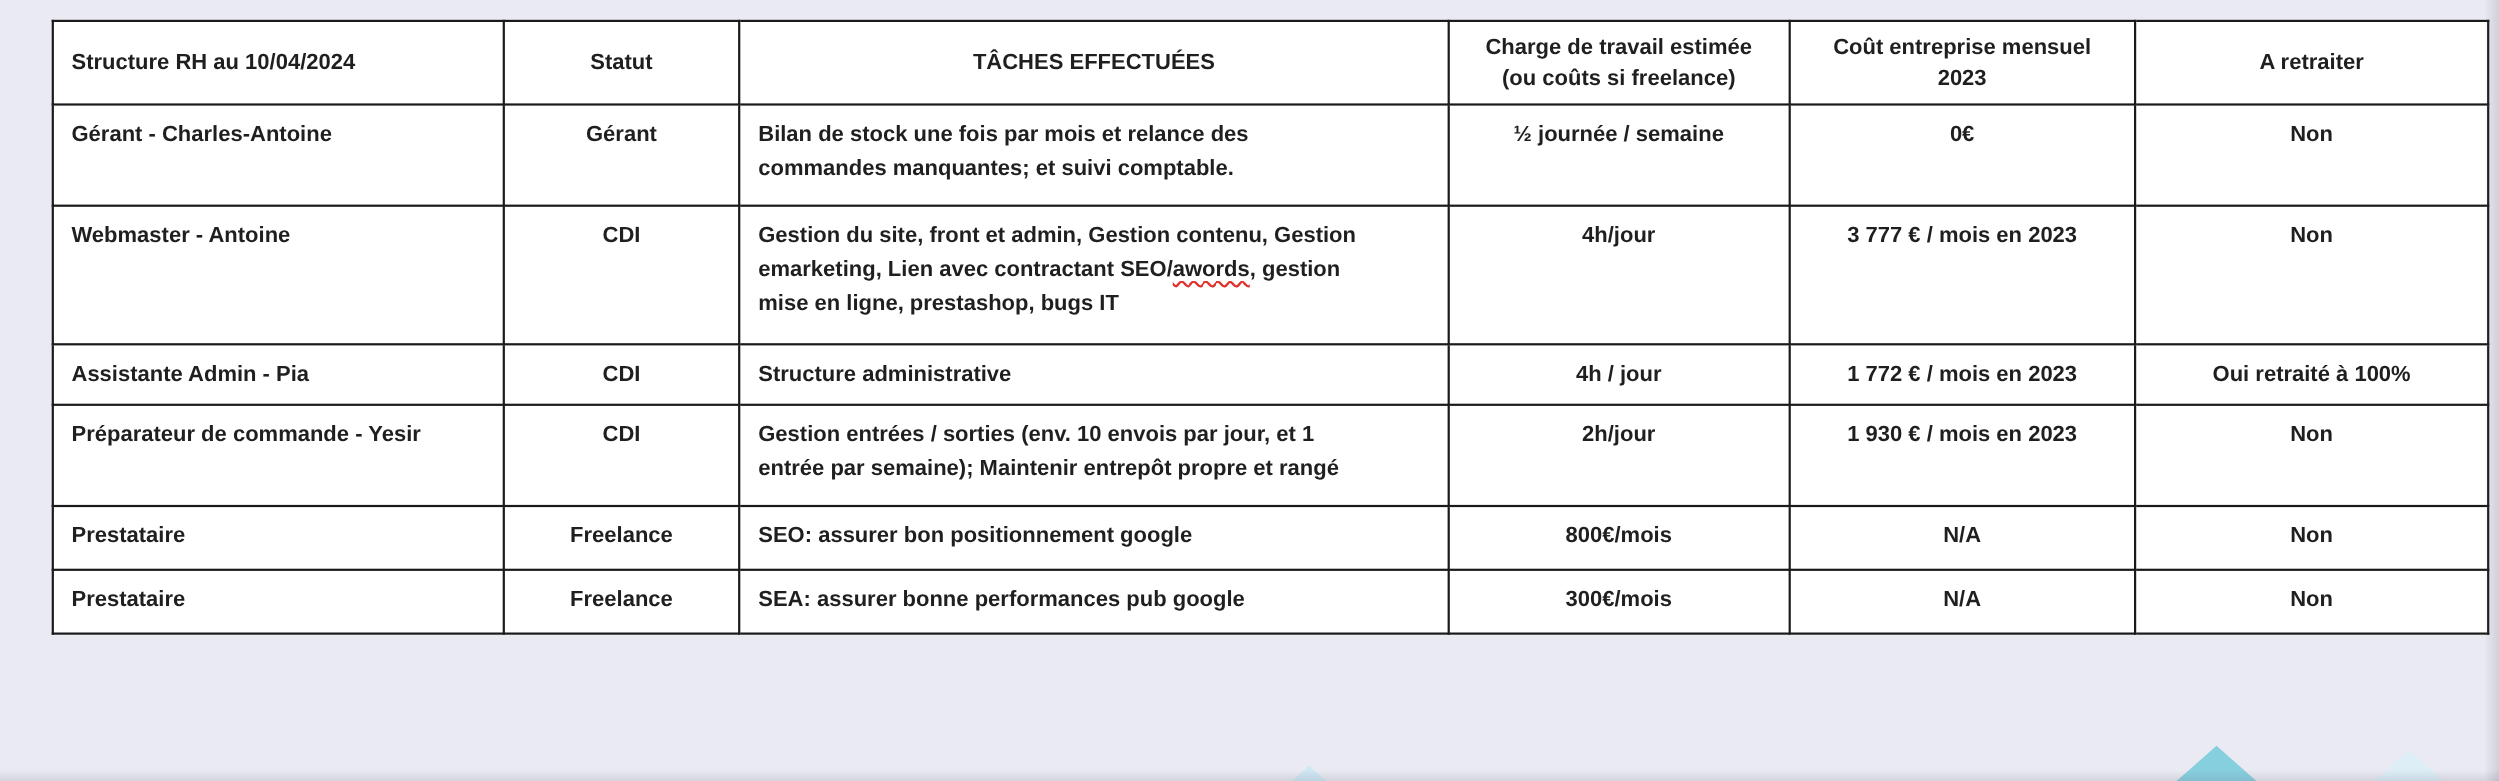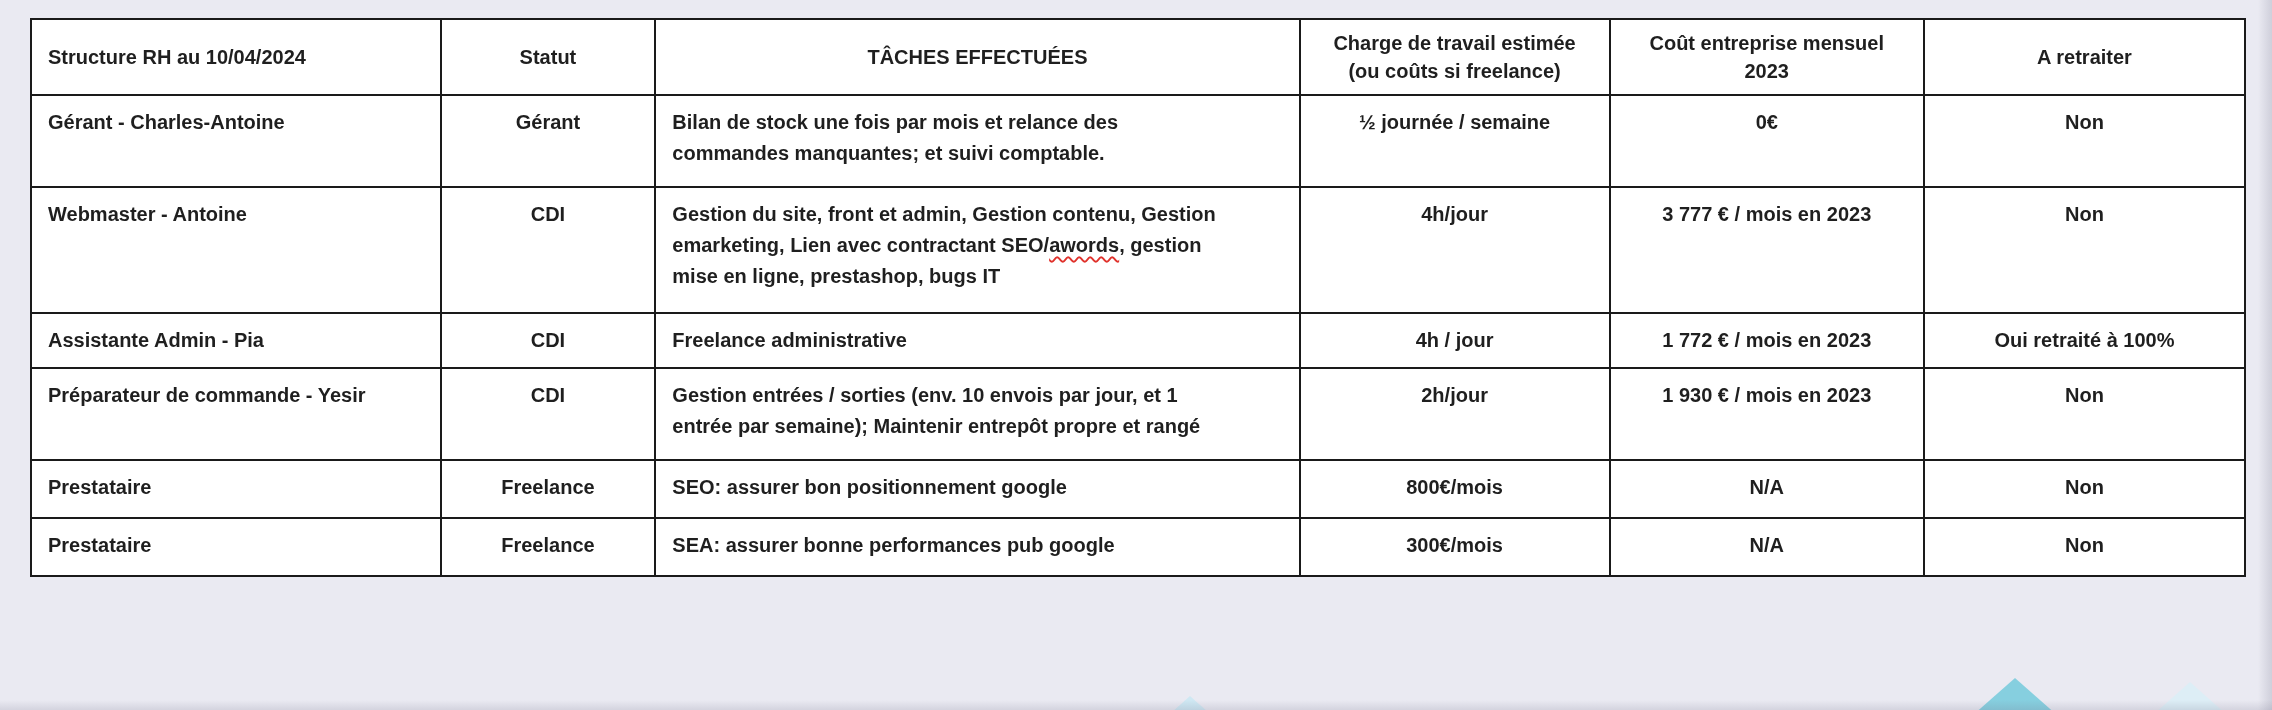--- a/index.html
+++ b/index.html
@@ -39,21 +39,21 @@
     border-bottom: 160px solid var(--decor-pale, #ddeef6);
   }
   .decor-2 {
     left: 1845px; bottom: -118px;
     border-left: 170px solid transparent; border-right: 170px solid transparent;
     border-bottom: 150px solid var(--decor-teal, #86cfdf);
   }
 
   table.rh-table {
     position: absolute;
-    left: 30px; top: 18px;
+    left: 47px; top: 18px;
     width: 2216px;
     table-layout: fixed;
     border-collapse: collapse;
     background: var(--table-bg, #ffffff);
   }
   th, td {
     border: 2px solid var(--border, #1a1a1a);
     color: var(--text, #1f1f1f);
     font-weight: 700;
     font-size: 20px;
@@ -129,21 +129,21 @@
         <td class="cell-left"><span>Gestion du site, front et admin, Gestion contenu, Gestion
 emarketing, Lien avec contractant SEO/</span><span class="misspelled">awords</span><span>, gestion
 mise en ligne, prestashop, bugs IT</span></td>
         <td class="cell-center">4h/jour</td>
         <td class="cell-center">3 777 € / mois en 2023</td>
         <td class="cell-center">Non</td>
       </tr>
       <tr class="h-r3">
         <td class="cell-left">Assistante Admin - Pia</td>
         <td class="cell-center">CDI</td>
-        <td class="cell-left">Freelance administrative</td>
+        <td class="cell-left">Structure administrative</td>
         <td class="cell-center">4h / jour</td>
         <td class="cell-center">1 772 € / mois en 2023</td>
         <td class="cell-center">Oui retraité à 100%</td>
       </tr>
       <tr class="h-r4">
         <td class="cell-left">Préparateur de commande - Yesir</td>
         <td class="cell-center">CDI</td>
         <td class="cell-left">Gestion entrées / sorties (env. 10 envois par jour, et 1
 entrée par semaine); Maintenir entrepôt propre et rangé</td>
         <td class="cell-center">2h/jour</td>

